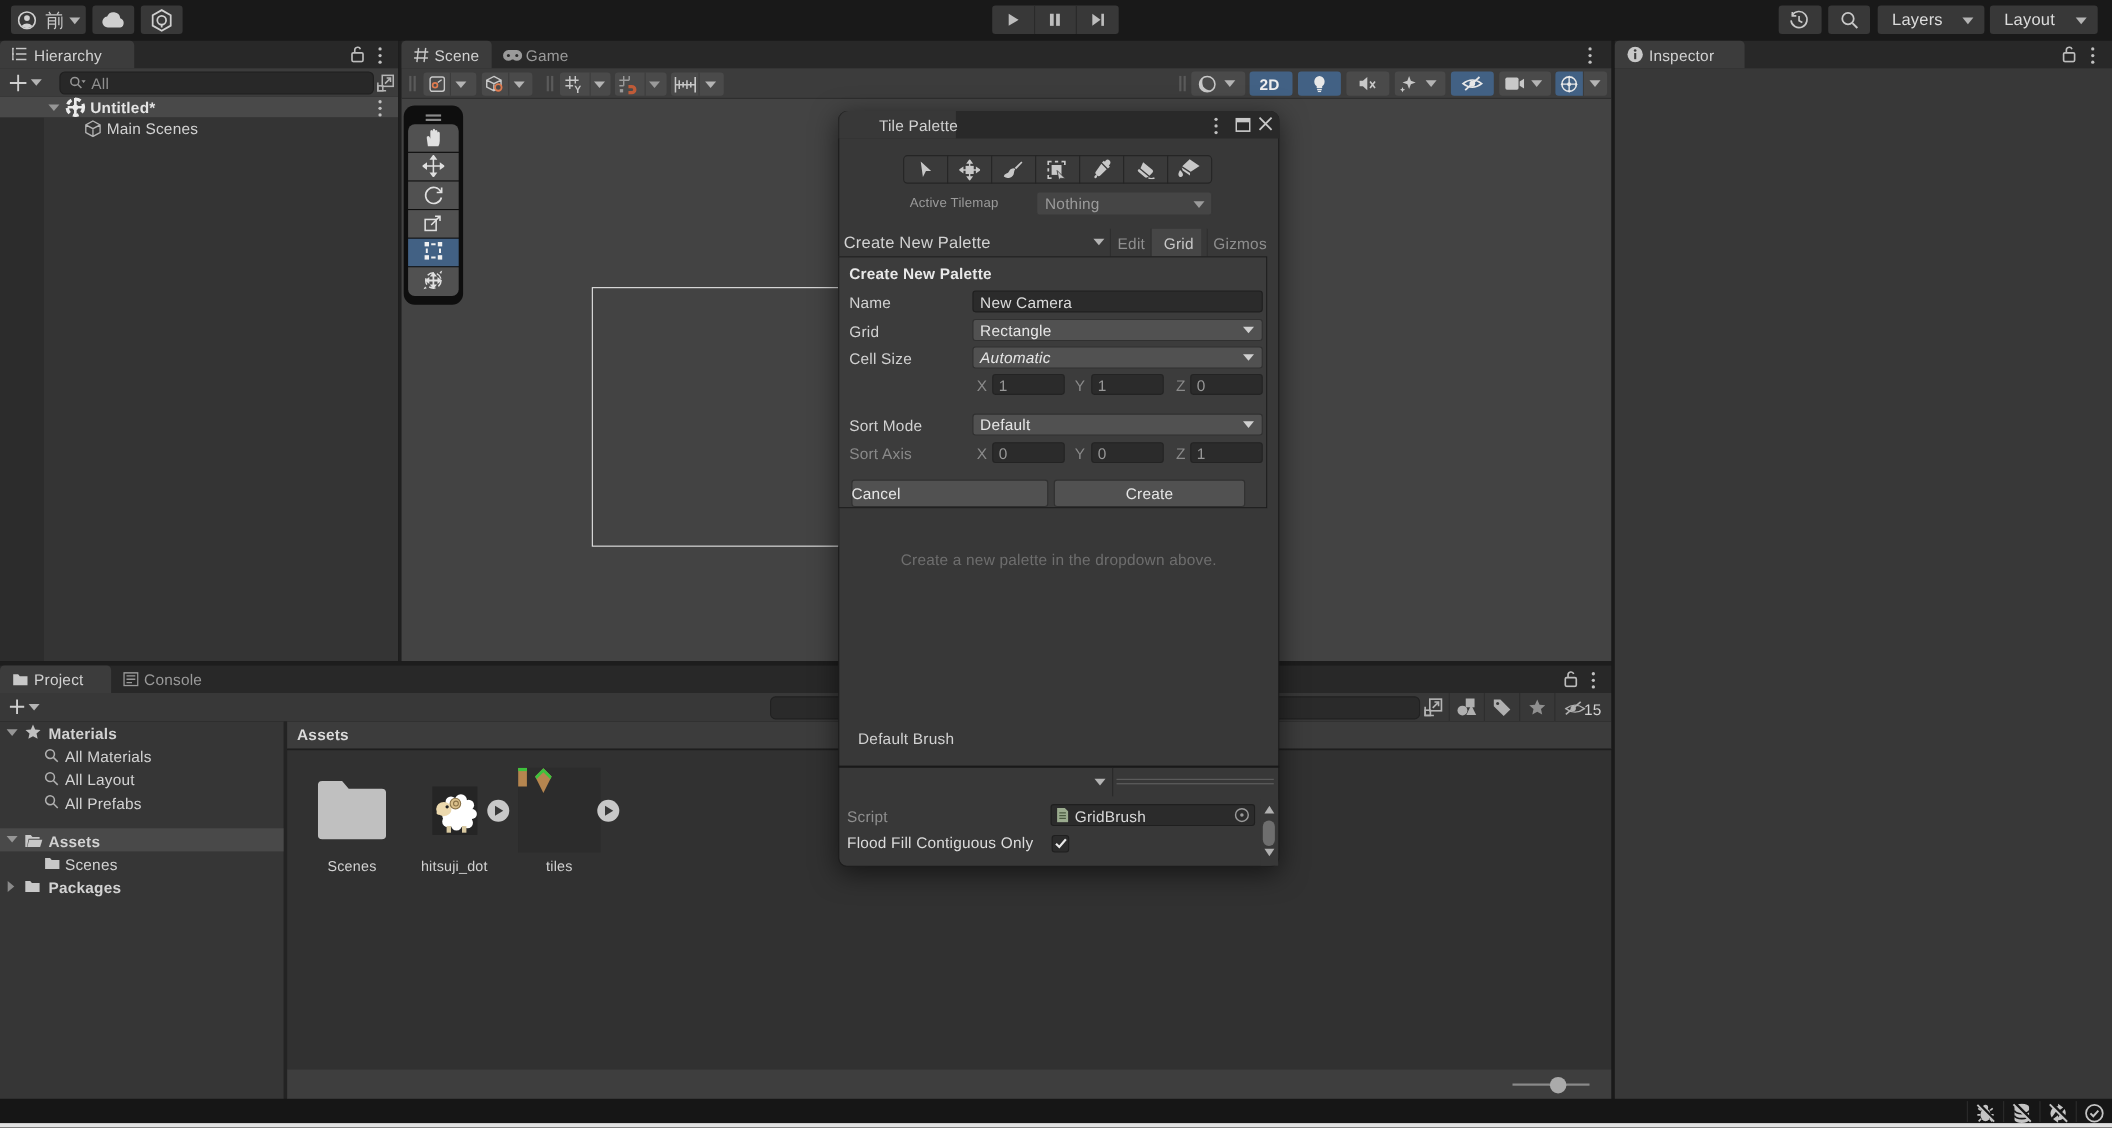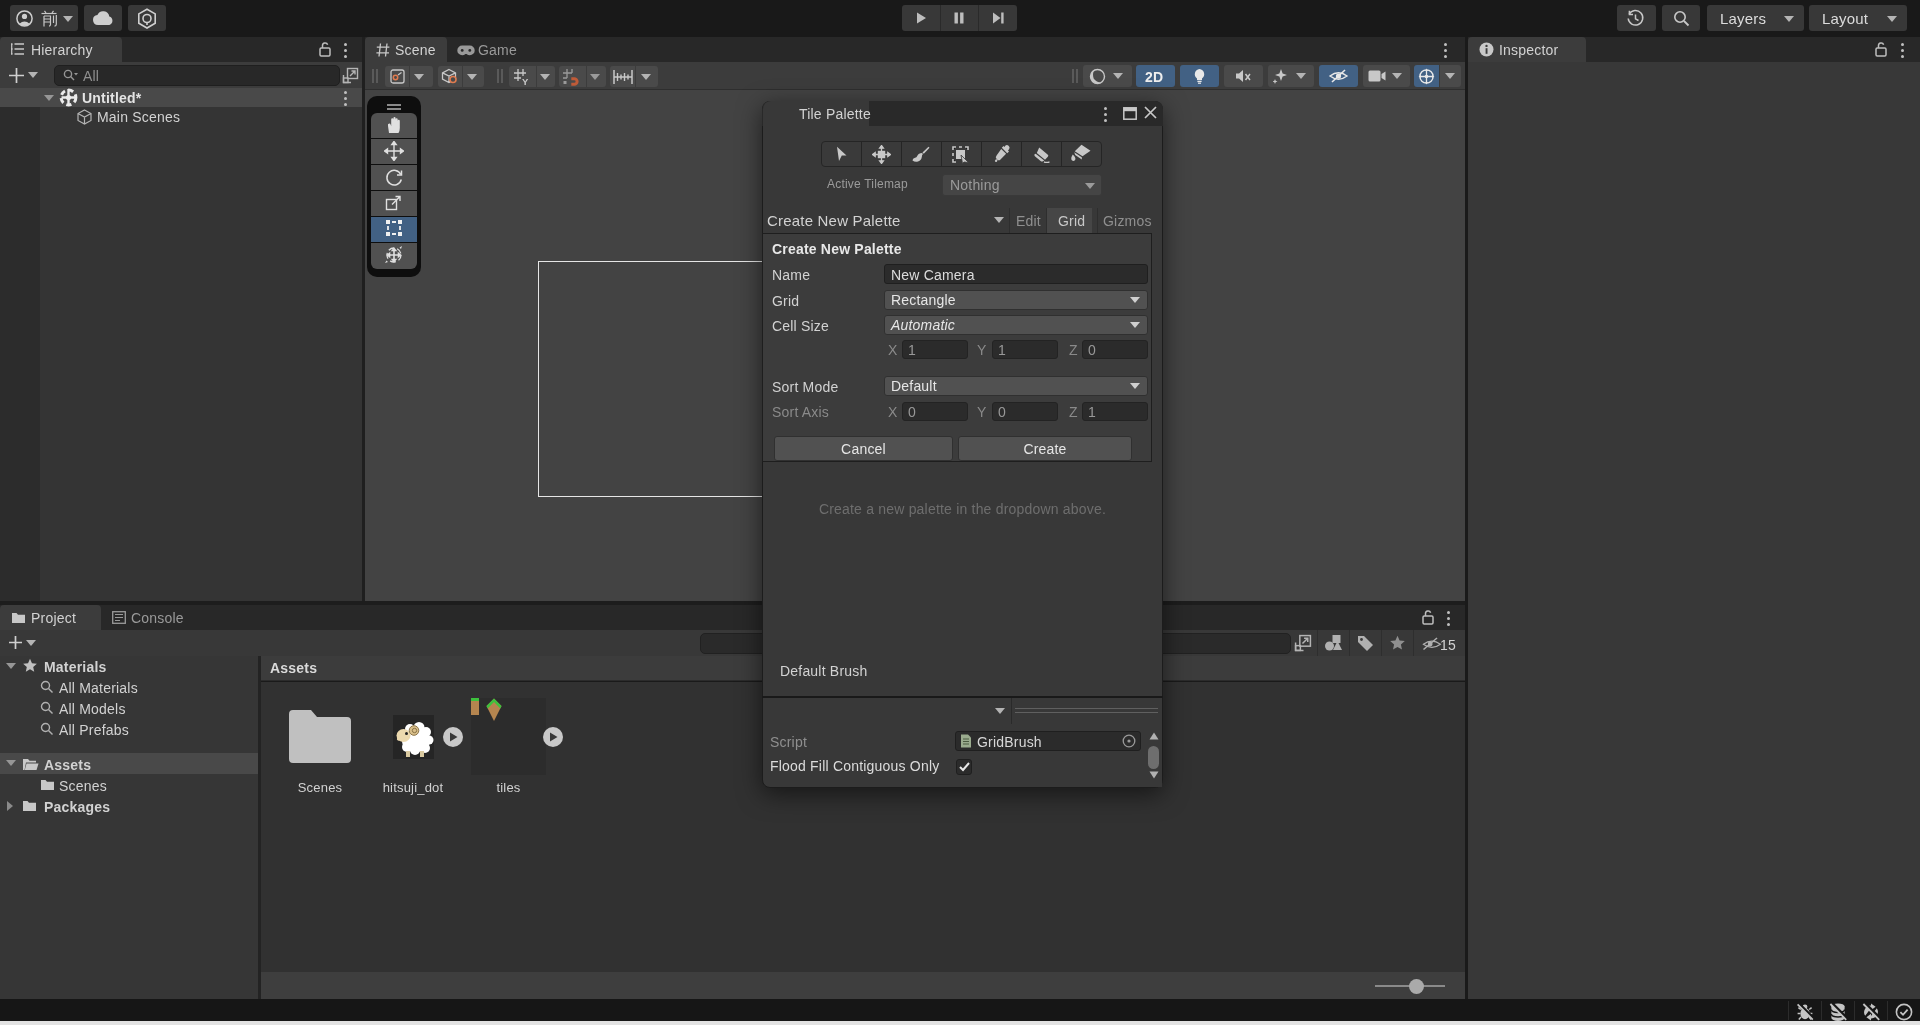--- a/index.html
+++ b/index.html
@@ -379,21 +379,21 @@
   <div class="abs txt" style="left:44px;top:659px;font-weight:bold;">Materials</div>
   <svg class="abs" style="left:40px;top:680px;" width="14" height="14" viewBox="0 0 14 14">
     <circle cx="5.5" cy="5.5" r="4" fill="none" stroke="#b0b0b0" stroke-width="1.4"></circle>
     <path d="M8.5 8.5 L12.5 12.5" stroke="#b0b0b0" stroke-width="1.4"></path>
   </svg>
   <div class="abs txt" style="left:59px;top:680px;">All Materials</div>
   <svg class="abs" style="left:40px;top:701px;" width="14" height="14" viewBox="0 0 14 14">
     <circle cx="5.5" cy="5.5" r="4" fill="none" stroke="#b0b0b0" stroke-width="1.4"></circle>
     <path d="M8.5 8.5 L12.5 12.5" stroke="#b0b0b0" stroke-width="1.4"></path>
   </svg>
-  <div class="abs txt" style="left:59px;top:701px;">All Models</div>
+  <div class="abs txt" style="left:59px;top:701px;">All Layout</div>
   <svg class="abs" style="left:40px;top:722px;" width="14" height="14" viewBox="0 0 14 14">
     <circle cx="5.5" cy="5.5" r="4" fill="none" stroke="#b0b0b0" stroke-width="1.4"></circle>
     <path d="M8.5 8.5 L12.5 12.5" stroke="#b0b0b0" stroke-width="1.4"></path>
   </svg>
   <div class="abs txt" style="left:59px;top:722px;">All Prefabs</div>
 
   <div class="abs" style="left:0;top:753px;width:258px;height:21px;background:#494949;"></div>
   <div class="abs tri-d" style="left:6px;top:760px;border-top-color:#969696;"></div>
   <svg class="abs" style="left:22px;top:757px;" width="17" height="14" viewBox="0 0 17 14">
     <path d="M1 2 H6 L7.5 3.8 H14 V5.5 H4 L2.5 13 H1 Z" fill="#c8c8c8"></path>
@@ -629,21 +629,21 @@
   <div class="abs txt" style="left:888px;top:404px;font-size:14px;color:#8a8a8a;">X</div>
   <div class="abs nfield" style="left:902px;top:402px;width:66px;height:19px;"></div>
   <div class="abs txt" style="left:908px;top:404px;font-size:14px;color:#989898;">0</div>
   <div class="abs txt" style="left:977px;top:404px;font-size:14px;color:#8a8a8a;">Y</div>
   <div class="abs nfield" style="left:992px;top:402px;width:66px;height:19px;"></div>
   <div class="abs txt" style="left:998px;top:404px;font-size:14px;color:#989898;">0</div>
   <div class="abs txt" style="left:1069px;top:404px;font-size:14px;color:#8a8a8a;">Z</div>
   <div class="abs nfield" style="left:1082px;top:402px;width:66px;height:19px;"></div>
   <div class="abs txt" style="left:1088px;top:404px;font-size:14px;color:#989898;">1</div>
   <div class="abs ddown" style="left:774px;top:436px;width:179px;height:25px;text-align:center;"></div>
-  <div class="abs txt" style="left:774px;top:441px;width:179px;text-align:center;font-size:14px;color:#e6e6e6;">Cancel</div>
+  <div class="abs txt" style="left:774px;top:441px;width:179px;font-size:14px;color:#e6e6e6;">Cancel</div>
   <div class="abs ddown" style="left:958px;top:436px;width:174px;height:25px;"></div>
   <div class="abs txt" style="left:958px;top:441px;width:174px;text-align:center;font-size:14px;color:#e6e6e6;">Create</div>
 
   <div class="abs txt" style="left:762px;top:501px;width:401px;text-align:center;font-size:14px;color:#6e6e6e;">Create a new palette in the dropdown above.</div>
 
   <div class="abs" style="left:762px;top:696px;width:401px;height:2px;background:#191919;"></div>
   <div class="abs txt" style="left:770px;top:663px;font-size:14px;margin-left:10px;">Default Brush</div>
   <div class="abs tri-d" style="left:995px;top:708px;"></div>
   <div class="abs" style="left:1011px;top:698px;width:1px;height:26px;background:#2a2a2a;"></div>
   <div class="abs" style="left:1015px;top:708px;width:143px;height:1px;background:#606060;"></div>

